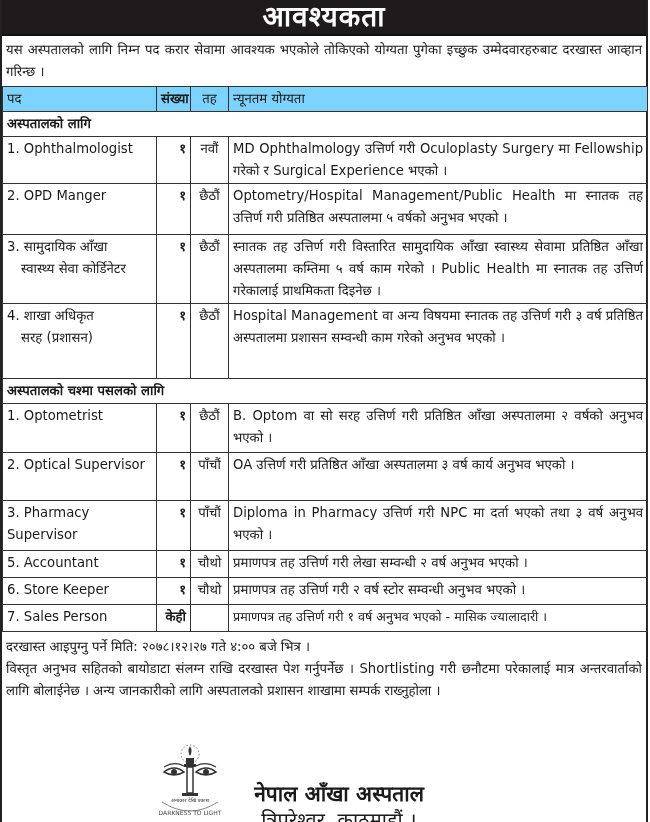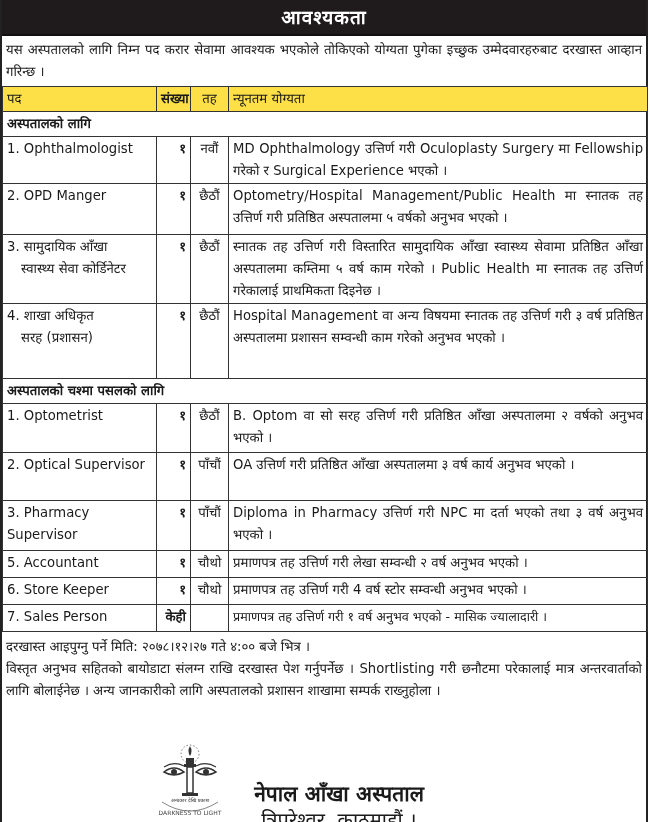--- a/index.html
+++ b/index.html
@@ -1,28 +1,28 @@
 <!DOCTYPE html>
 <html><head>
 <meta charset="utf-8">
 <style>
   html, body { margin: 0; padding: 0; background: #ffffff; }
   body { width: 650px; height: 822px; overflow: hidden; position: relative;
          font-family: "DejaVu Sans", sans-serif; color: #1a1a1a; }
   .notice { position: absolute; left: 0; top: 0; width: 648px; height: 822px;
             border-left: 2px solid #222; border-right: 2px solid #222; box-sizing: border-box; }
   .titlebar { height: 34px; background: #1f1b1c; color: #fff; text-align: center;
-              font-family: "DejaVu Sans", sans-serif; font-weight: bold; font-size: 19px;
+              font-family: "DejaVu Sans", sans-serif; font-weight: bold; font-size: 28px;
               line-height: 34px; letter-spacing: 1px; border-bottom: 2px solid #111; }
   .intro { font-size: 13.2px; line-height: 22px; padding: 3px 4px 2px 4px; height: 45px;
            box-sizing: content-box; text-align: justify; }
   table.grid { border-collapse: collapse; width: 646px; table-layout: fixed; }
   table.grid td { border: 1.5px solid #333; vertical-align: top; font-size: 13.2px;
                   line-height: 22px; padding: 1px 4px; }
-  table.grid tr.header td { background: #fde047; height: 22px; }
+  table.grid tr.header td { background: #7dd3fc; height: 22px; }
   table.grid tr.section td { font-weight: bold; height: 22px; }
   .c-post { width: 154px; }
   .c-count { width: 34px; text-align: right; font-weight: bold; }
   .c-level { width: 38px; text-align: center; }
   .c-qual { text-align: justify; }
   .post-sub { padding-left: 14px; display: block; }
   .footer-text { font-size: 13.2px; line-height: 22px; padding: 4px 4px 0 4px; text-align: justify; }
   .signoff { position: absolute; left: 0; right: 0; top: 738px; height: 84px; }
   .logo { position: absolute; left: 152px; top: 2px; width: 76px; height: 80px; }
   .org { position: absolute; left: 232px; top: 0; width: 210px; text-align: center; margin-top: 41px; }
@@ -112,21 +112,21 @@
       <tr style="height:27px">
         <td>5. Accountant</td>
         <td class="c-count">१</td>
         <td class="c-level">चौथो</td>
         <td class="c-qual">प्रमाणपत्र तह उत्तिर्ण गरी लेखा सम्वन्धी २ वर्ष अनुभव भएको ।</td>
       </tr>
       <tr style="height:27px">
         <td>6. Store Keeper</td>
         <td class="c-count">१</td>
         <td class="c-level">चौथो</td>
-        <td class="c-qual">प्रमाणपत्र तह उत्तिर्ण गरी 4 वर्ष स्टोर सम्वन्धी अनुभव भएको ।</td>
+        <td class="c-qual">प्रमाणपत्र तह उत्तिर्ण गरी २ वर्ष स्टोर सम्वन्धी अनुभव भएको ।</td>
       </tr>
       <tr style="height:27px">
         <td>7. Sales Person</td>
         <td class="c-count">केही</td>
         <td class="c-level"></td>
         <td class="c-qual" style="font-size:12.6px;">प्रमाणपत्र तह उत्तिर्ण गरी १ वर्ष अनुभव भएको - मासिक ज्यालादारी ।</td>
       </tr>
     </tbody>
   </table>
 

